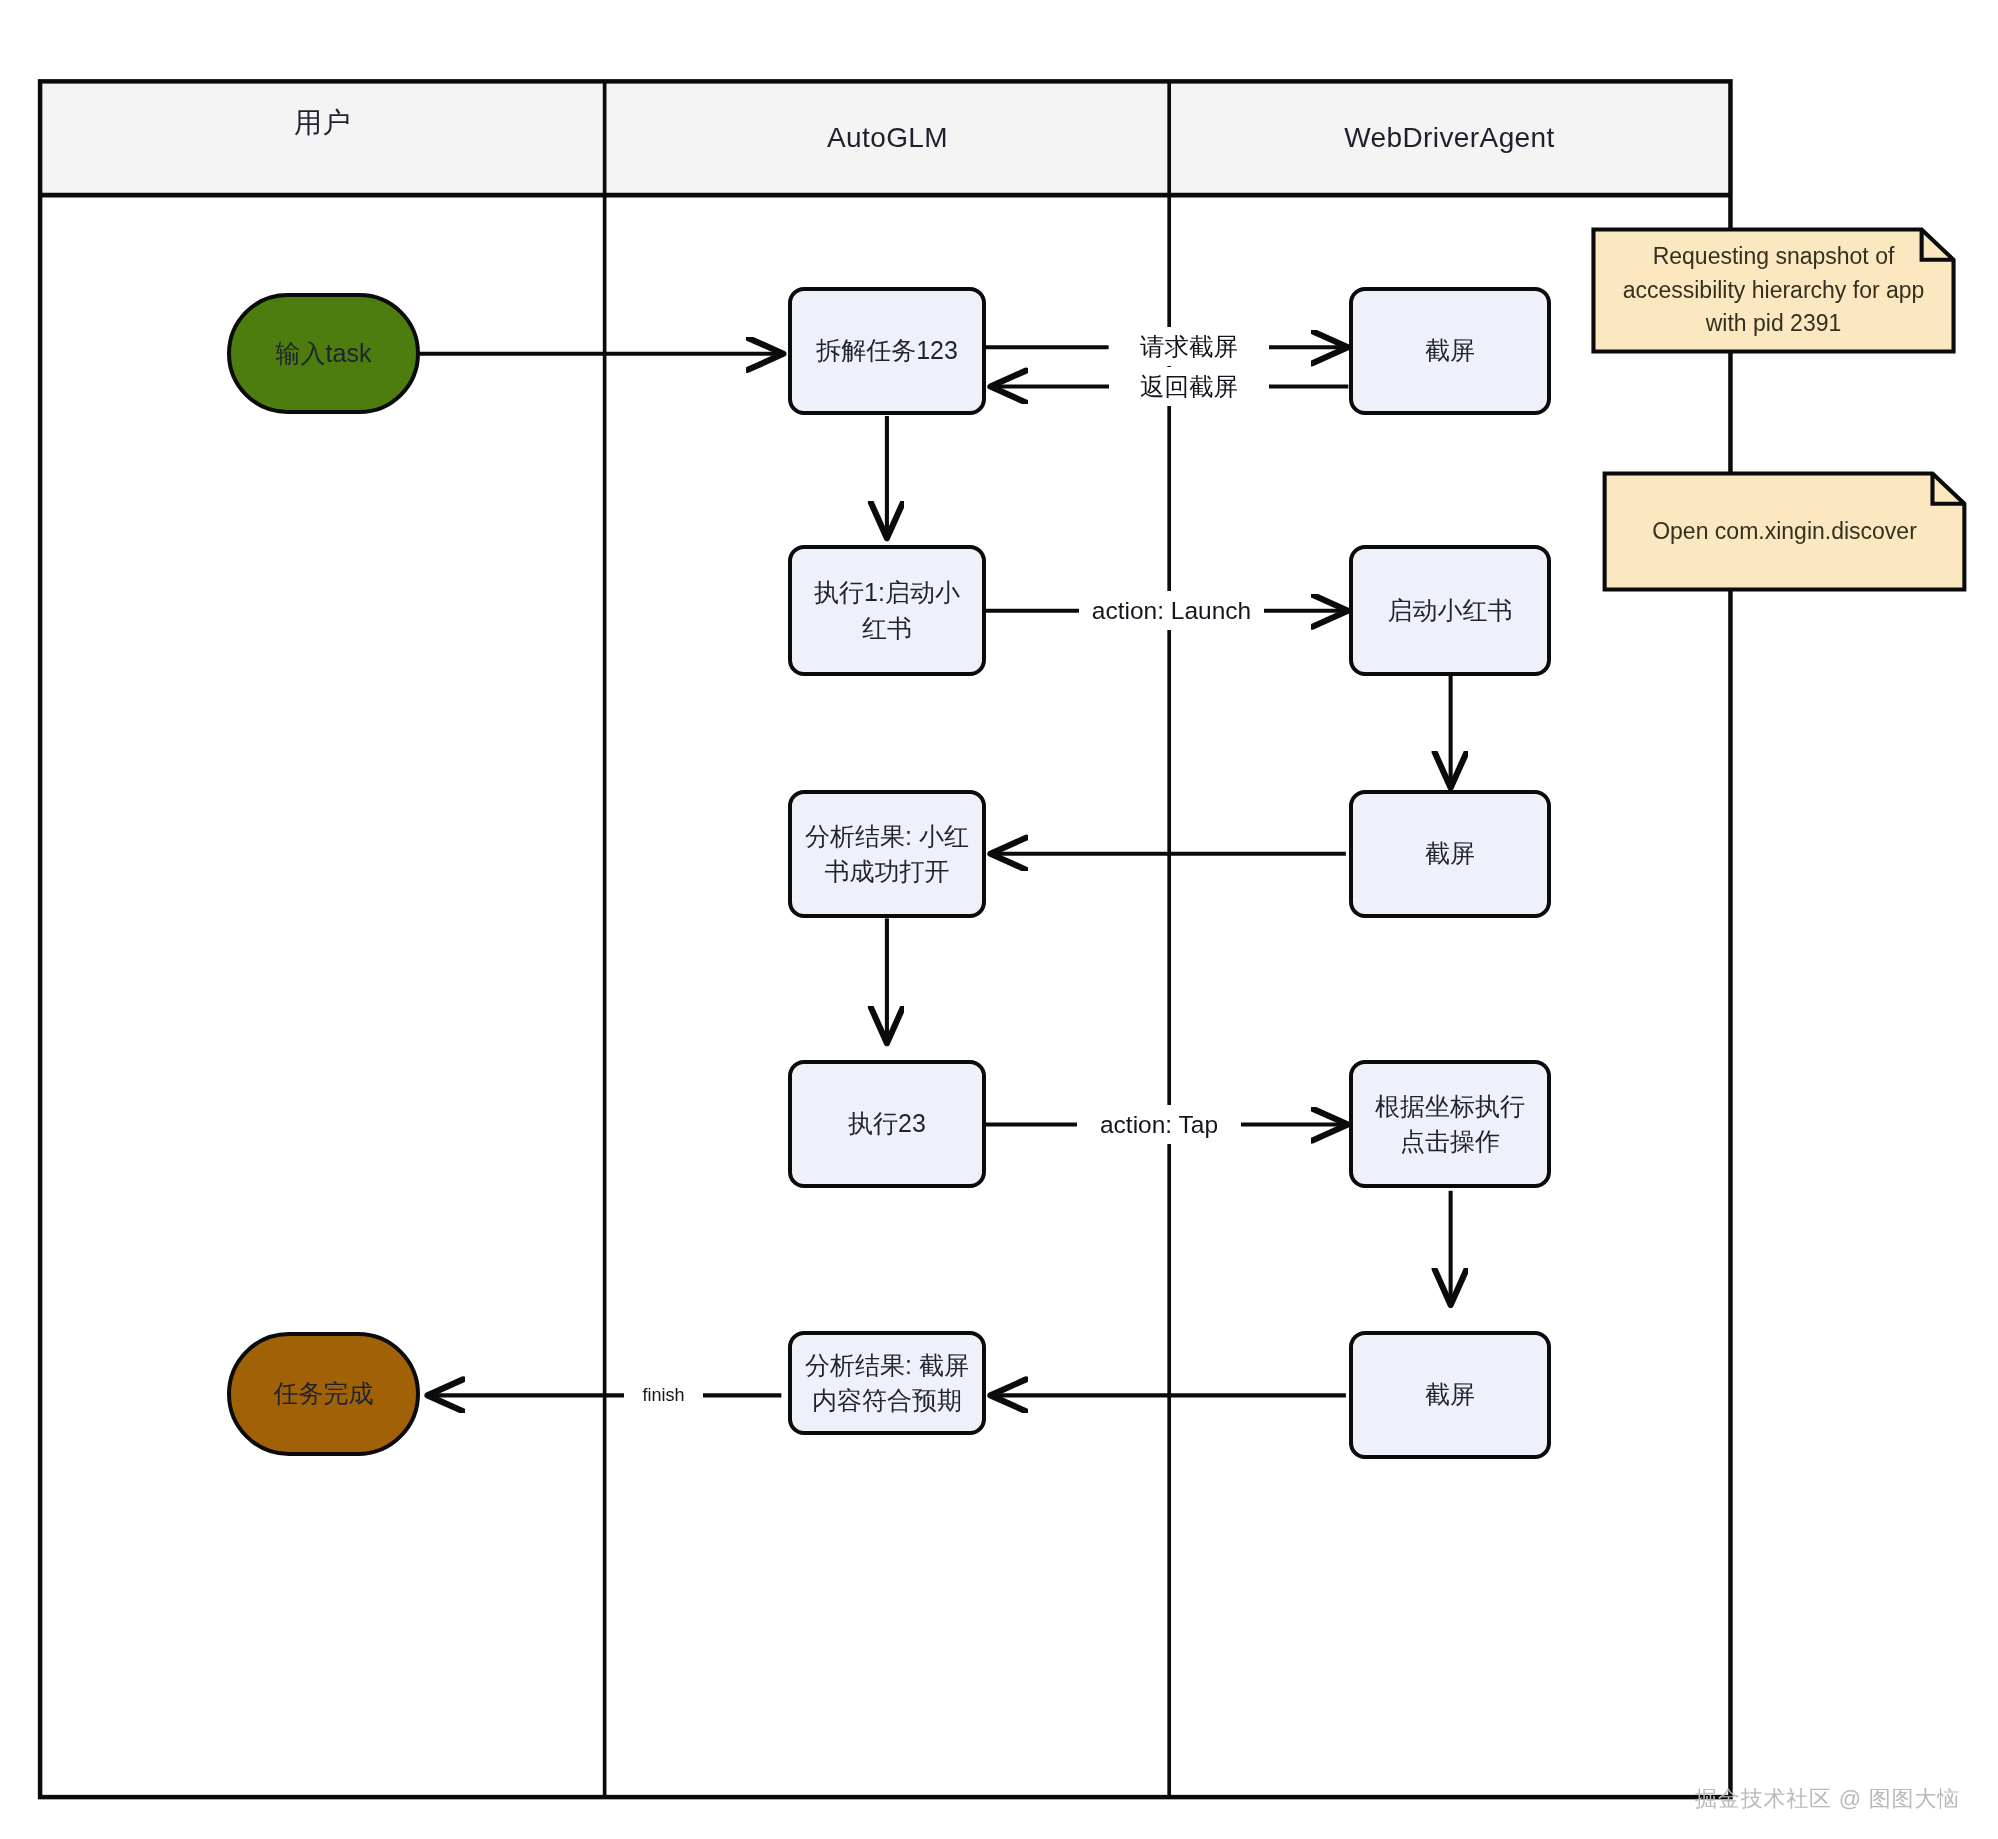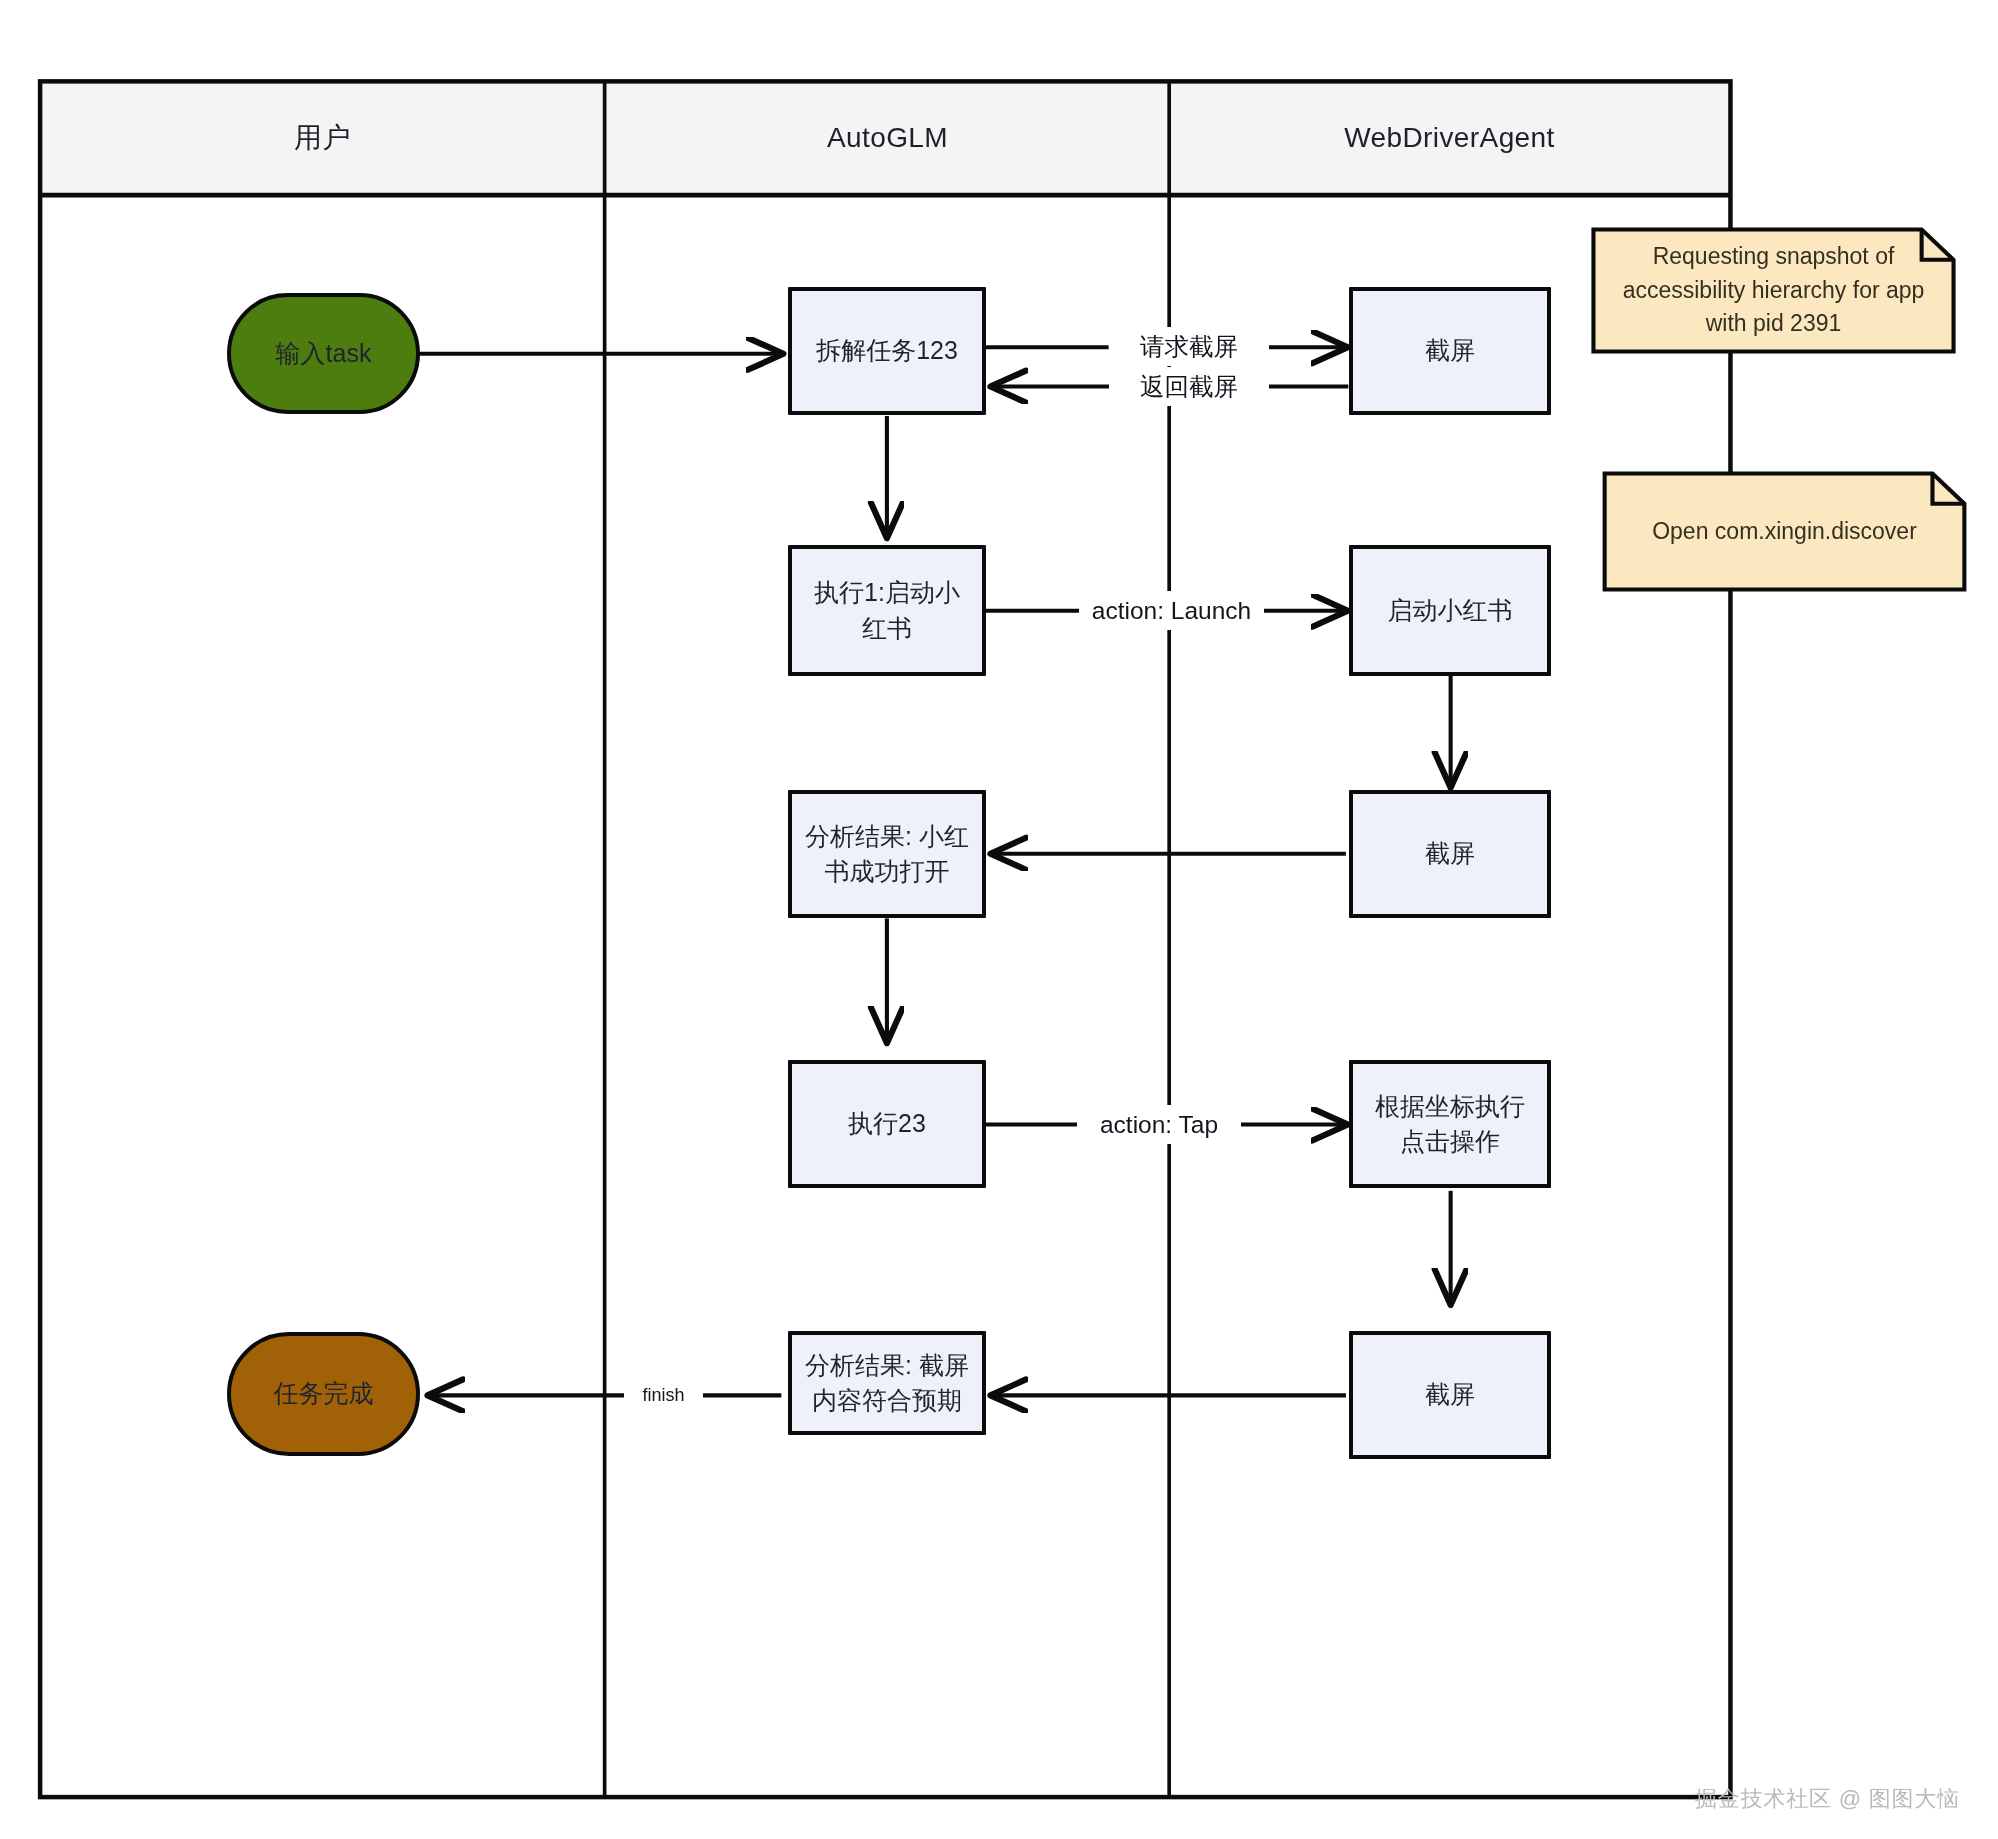--- a/index.html
+++ b/index.html
@@ -49,21 +49,21 @@
     align-items: center;
     justify-content: center;
     text-align: center;
     border: 4.1px solid #0b0b0b;
     color: #1f2330;
     font-size: 25px;
     line-height: 1.42;
     padding: 3.3px 8.2px;
   }
   .node.rect {
-    border-radius: 1px;
+    border-radius: 16px;
     background: #eef1fa;
   }
   .node.stadium {
     border-radius: 818px;
     background: #4d7c0f;
   }
   .node.stadium.finish-fill {
     background: #a16207;
   }
 
@@ -156,21 +156,21 @@
 
       <line x1="1773" y1="1455" x2="1773" y2="1592" marker-end="url(#arrow-r)"></line>
 
       <line x1="1645" y1="1705" x2="1213" y2="1705" marker-end="url(#arrow-r)"></line>
 
       <line x1="955" y1="1705" x2="855" y2="1705"></line>
       <line x1="770" y1="1705" x2="525" y2="1705" marker-end="url(#arrow-r)"></line>
     </g>
   </svg>
 
-  <div class="lane-header-label" style="left:40px; top:81px; width:565px; height:114px;text-align:right;">
+  <div class="lane-header-label" style="left:40px; top:66px; width:565px; height:114px;text-align:right;">
     <span>用户</span>
   </div>
   <div class="lane-header-label" style="left:605px; top:81px; width:565px; height:114px;">
     <span>AutoGLM</span>
   </div>
   <div class="lane-header-label" style="left:1169px; top:81px; width:561px; height:114px;">
     <span>WebDriverAgent</span>
   </div>
 
   <div class="node stadium" style="left:227px; top:293px; width:193px; height:121px;">

